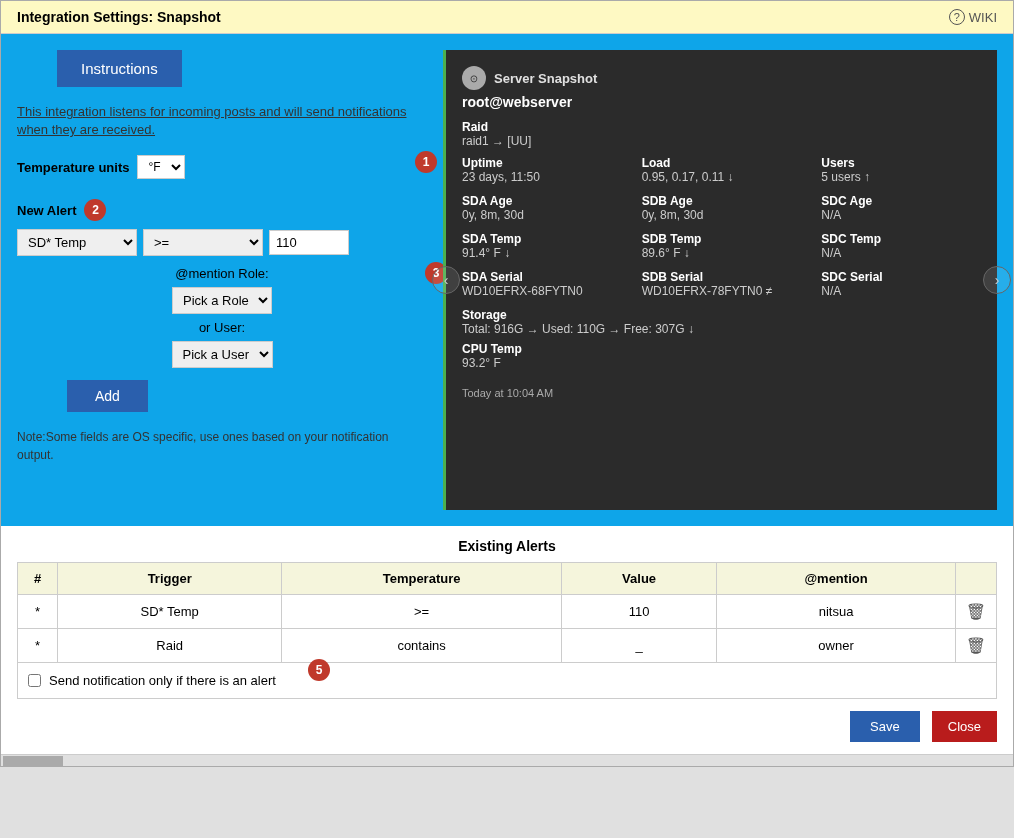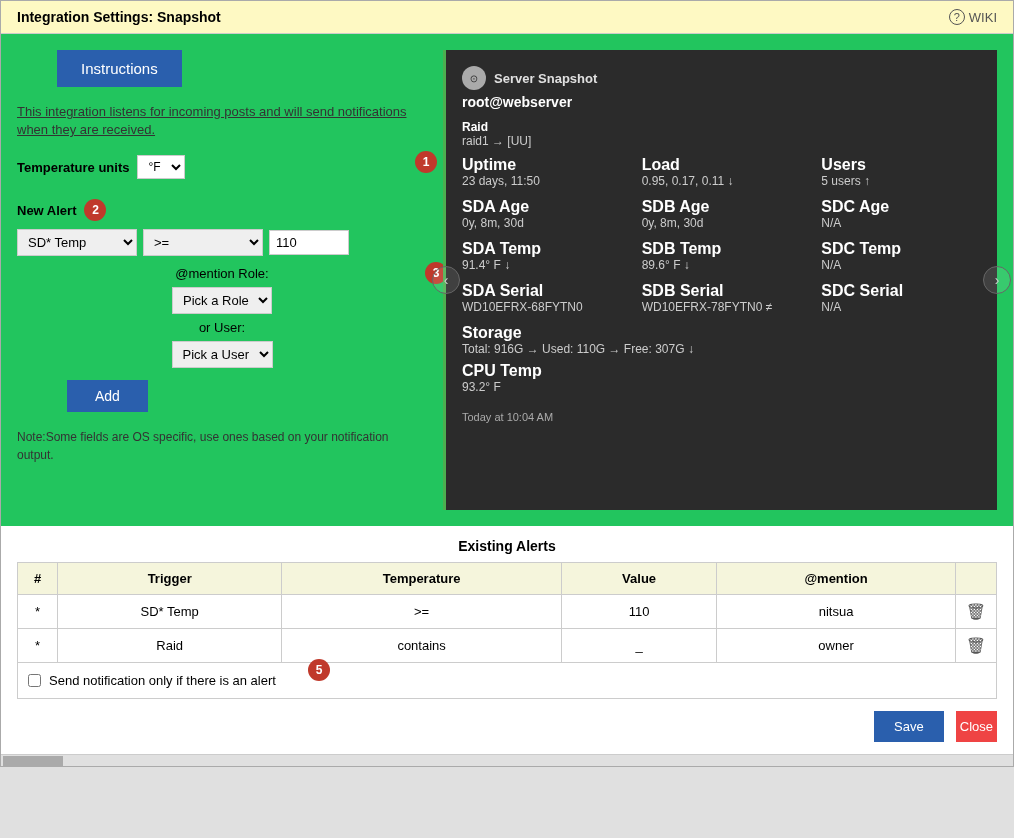--- a/index.html
+++ b/index.html
@@ -30,21 +30,21 @@
       cursor: pointer;
       display: flex;
       align-items: center;
       gap: 4px;
     }
 
     .main-content {
       display: flex;
       padding: 16px;
       gap: 16px;
-      background: #22c55e;
+      background: #0ea5e9;
     }
 
     .left-panel {
       width: 410px;
       flex-shrink: 0;
     }
 
     .instructions-btn {
       background: #2a5fad;
       color: #fff;
@@ -214,21 +214,21 @@
     .snapshot-grid {
       display: grid;
       grid-template-columns: 1fr 1fr 1fr;
       gap: 10px 20px;
       margin-bottom: 10px;
     }
 
     .snapshot-item-label {
       font-weight: bold;
       color: #fff;
-      font-size: 16px;
+      font-size: 12px;
     }
 
     .snapshot-item-value {
       color: #ccc;
       font-size: 12px;
     }
 
     .snapshot-full-row {
       margin-bottom: 6px;
     }
@@ -320,24 +320,24 @@
     .save-btn {
       background: #2a5fad;
       color: #fff;
       border: none;
       padding: 8px 20px;
       font-size: 13px;
       cursor: pointer;
     }
 
     .close-btn {
-      background: #ef4444;
+      background: #b91c1c;
       color: #fff;
       border: none;
-      padding: 8px 4px;
+      padding: 8px 16px;
       font-size: 13px;
       cursor: pointer;
     }
 
     .bottom-scrollbar {
       height: 12px;
       background: #e0e0e0;
       border-top: 1px solid #ccc;
     }
 

